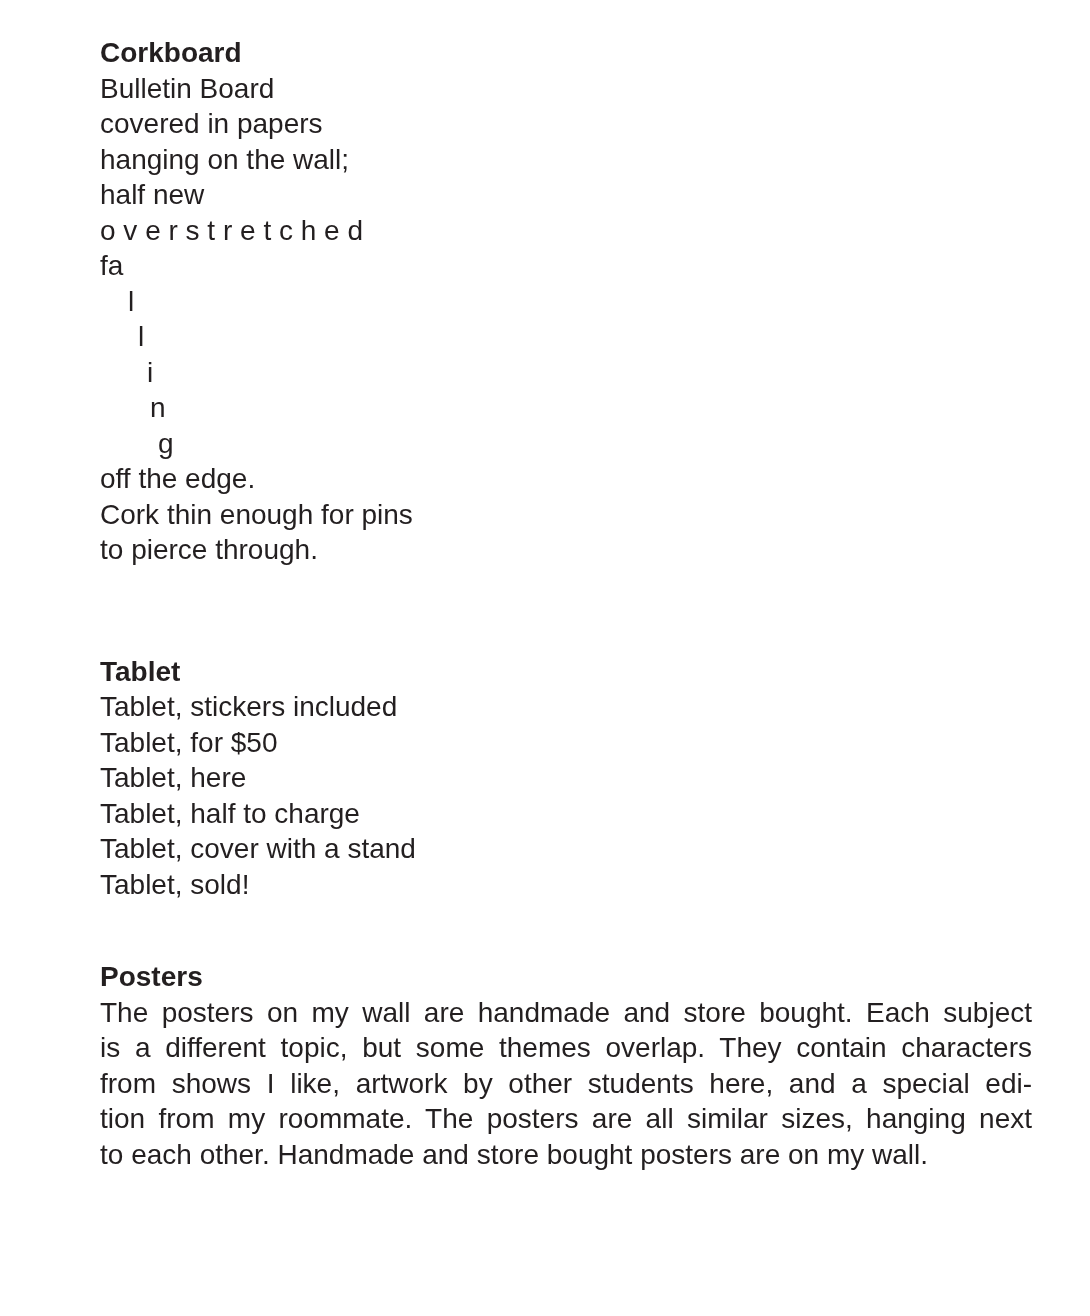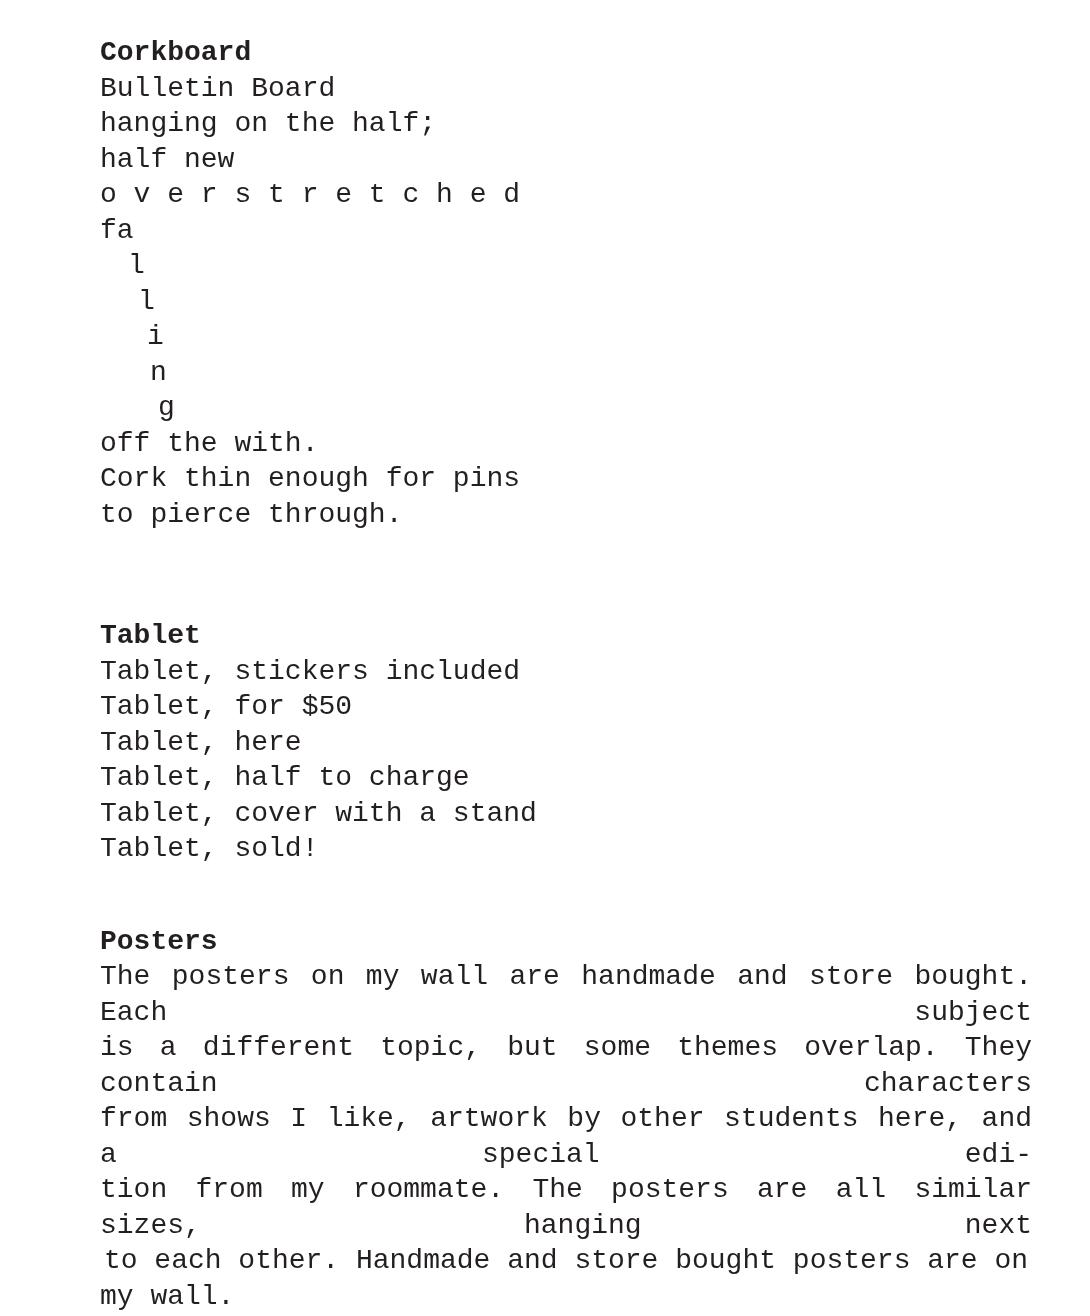--- a/index.html
+++ b/index.html
@@ -1,15 +1,15 @@
 <!DOCTYPE html>
 <html><head>
 <meta charset="utf-8">
 <style>
-  * { margin: 0; padding: 0; box-sizing: border-box; font-family: Liberation Mono, monospace; }
+  * { margin: 0; padding: 0; box-sizing: border-box; }
   html, body { background: #ffffff; }
   .page {
     position: relative;
     width: 1090px;
     height: 1316px;
     background: #ffffff;
     overflow: hidden;
     font-family: "Liberation Sans", "DejaVu Sans", sans-serif;
     color: #231f20;
     font-size: 28px;
@@ -40,30 +40,31 @@
   }
 </style>
 </head>
 <body>
 
 <div class="page">
 
   <div class="section corkboard">
     <div class="heading">Corkboard</div>
     <div class="line">Bulletin Board</div>
-    <div class="line">hanging on the half;</div>
+    <div class="line">covered in papers</div>
+    <div class="line">hanging on the wall;</div>
     <div class="line">half new</div>
     <div class="line">o v e r s t r e t c h e d</div>
     <div class="line">fa</div>
     <div class="fall-line fall-0">l</div>
     <div class="fall-line fall-1">l</div>
     <div class="fall-line fall-2">i</div>
     <div class="fall-line fall-3">n</div>
     <div class="fall-line fall-4">g</div>
-    <div class="line">off the with.</div>
+    <div class="line">off the edge.</div>
     <div class="line">Cork thin enough for pins</div>
     <div class="line">to pierce through.</div>
   </div>
 
   <div class="section tablet">
     <div class="heading">Tablet</div>
     <div class="line">Tablet, stickers included</div>
     <div class="line">Tablet, for $50</div>
     <div class="line">Tablet, here</div>
     <div class="line">Tablet, half to charge</div>

